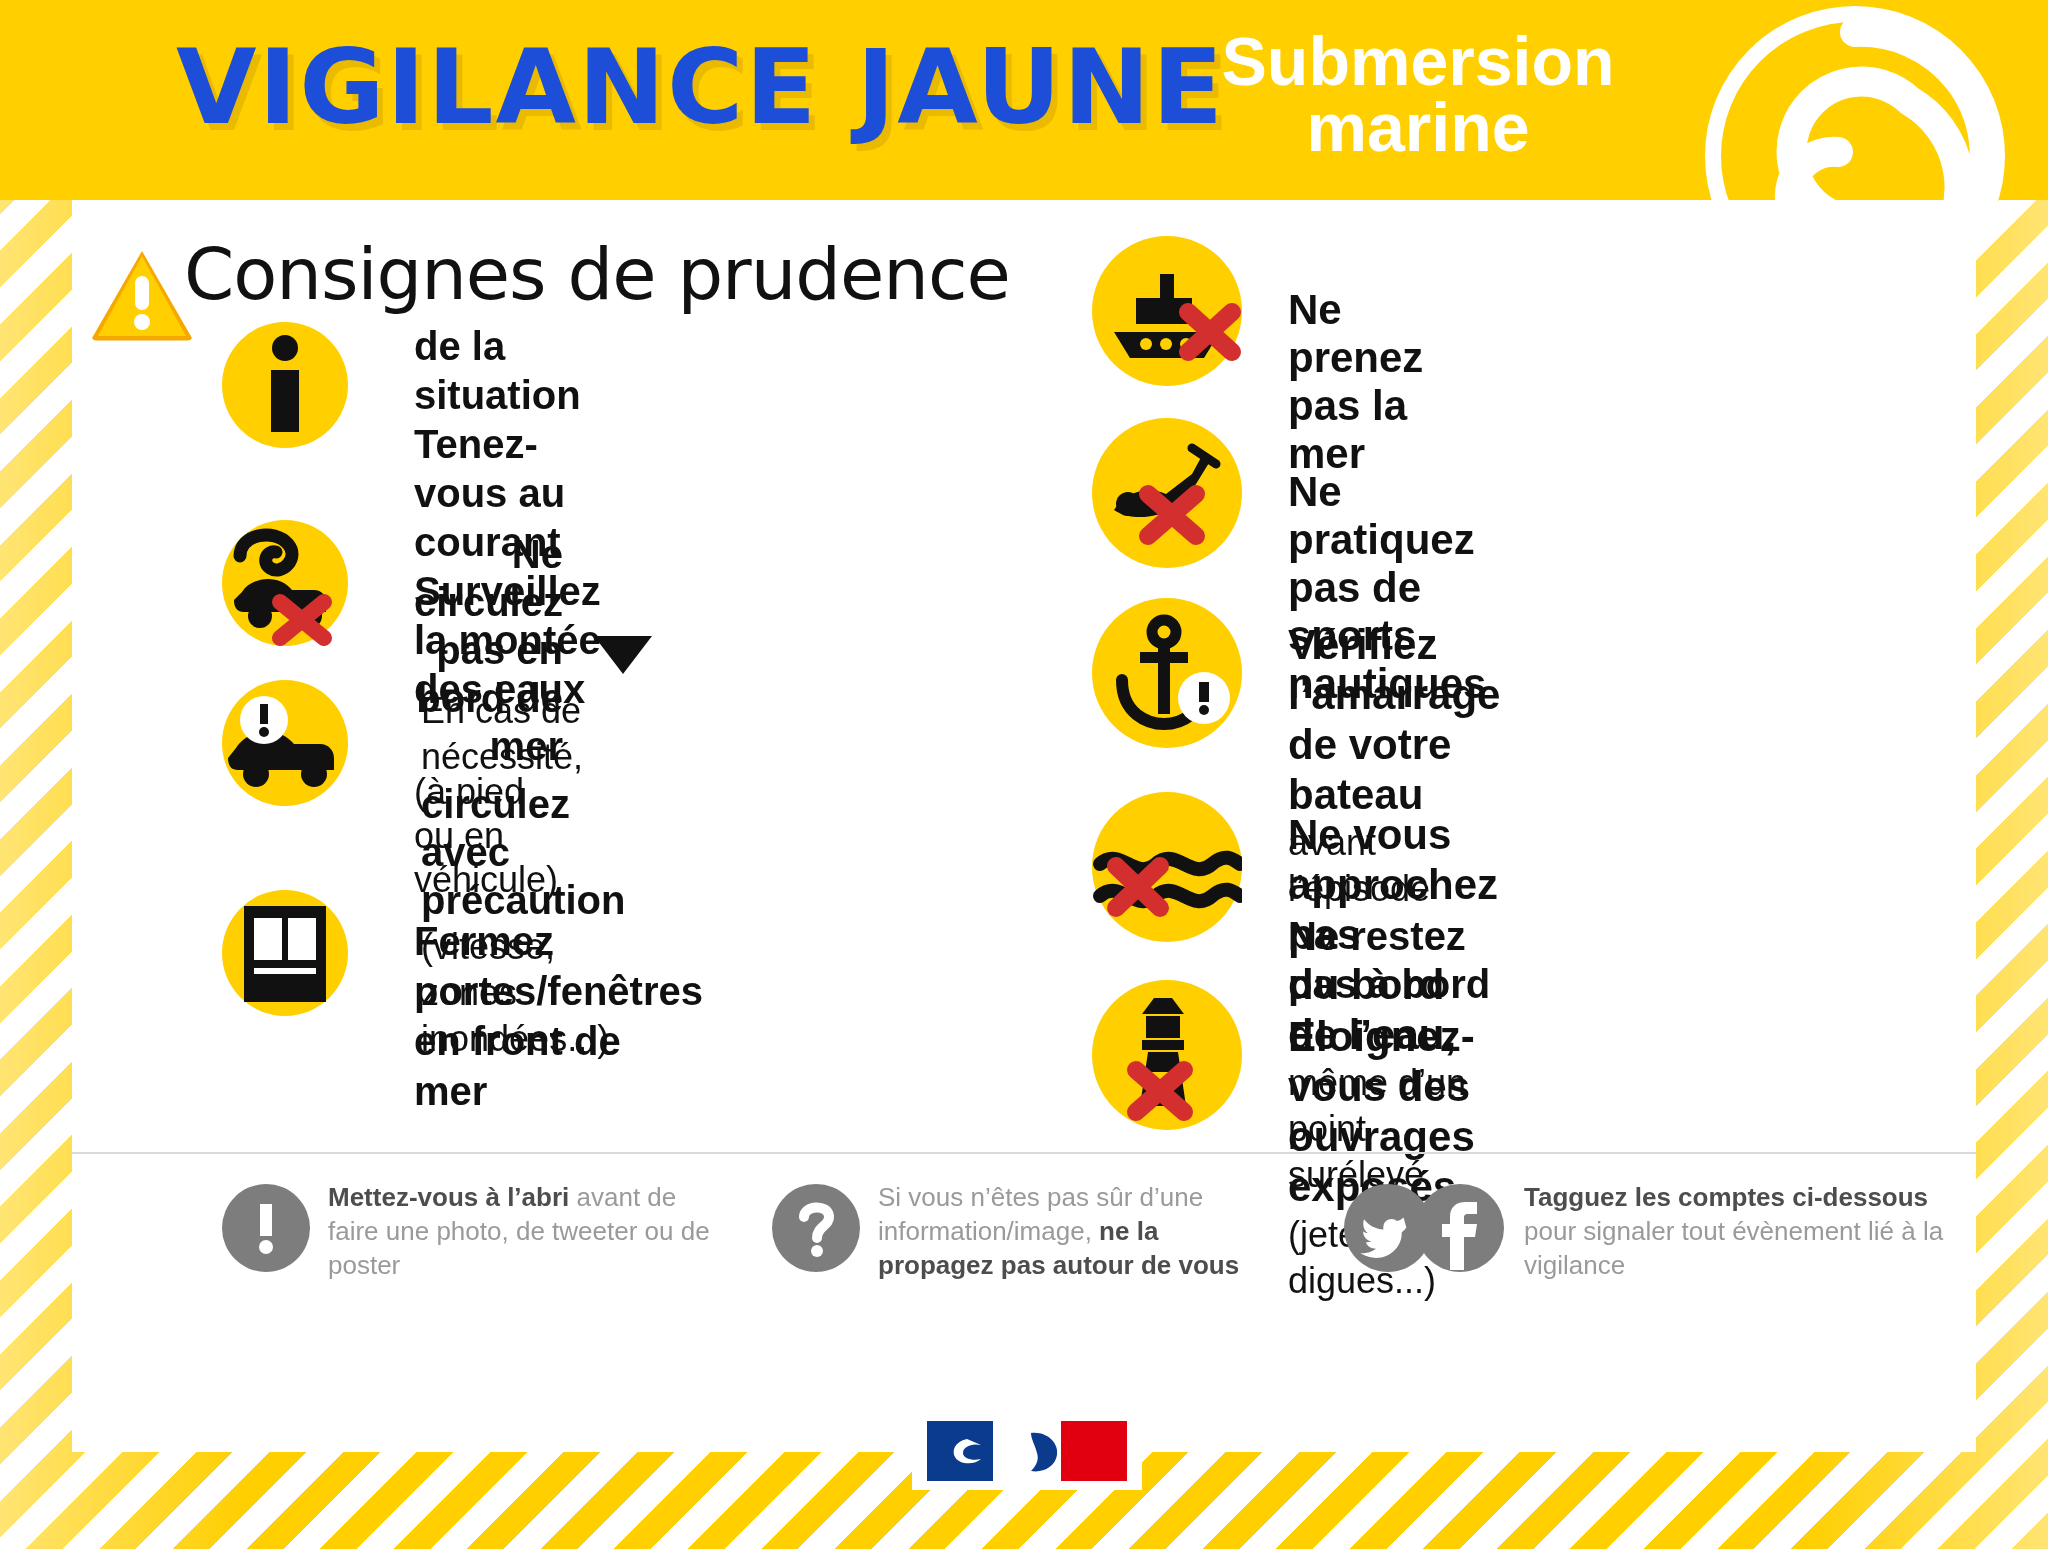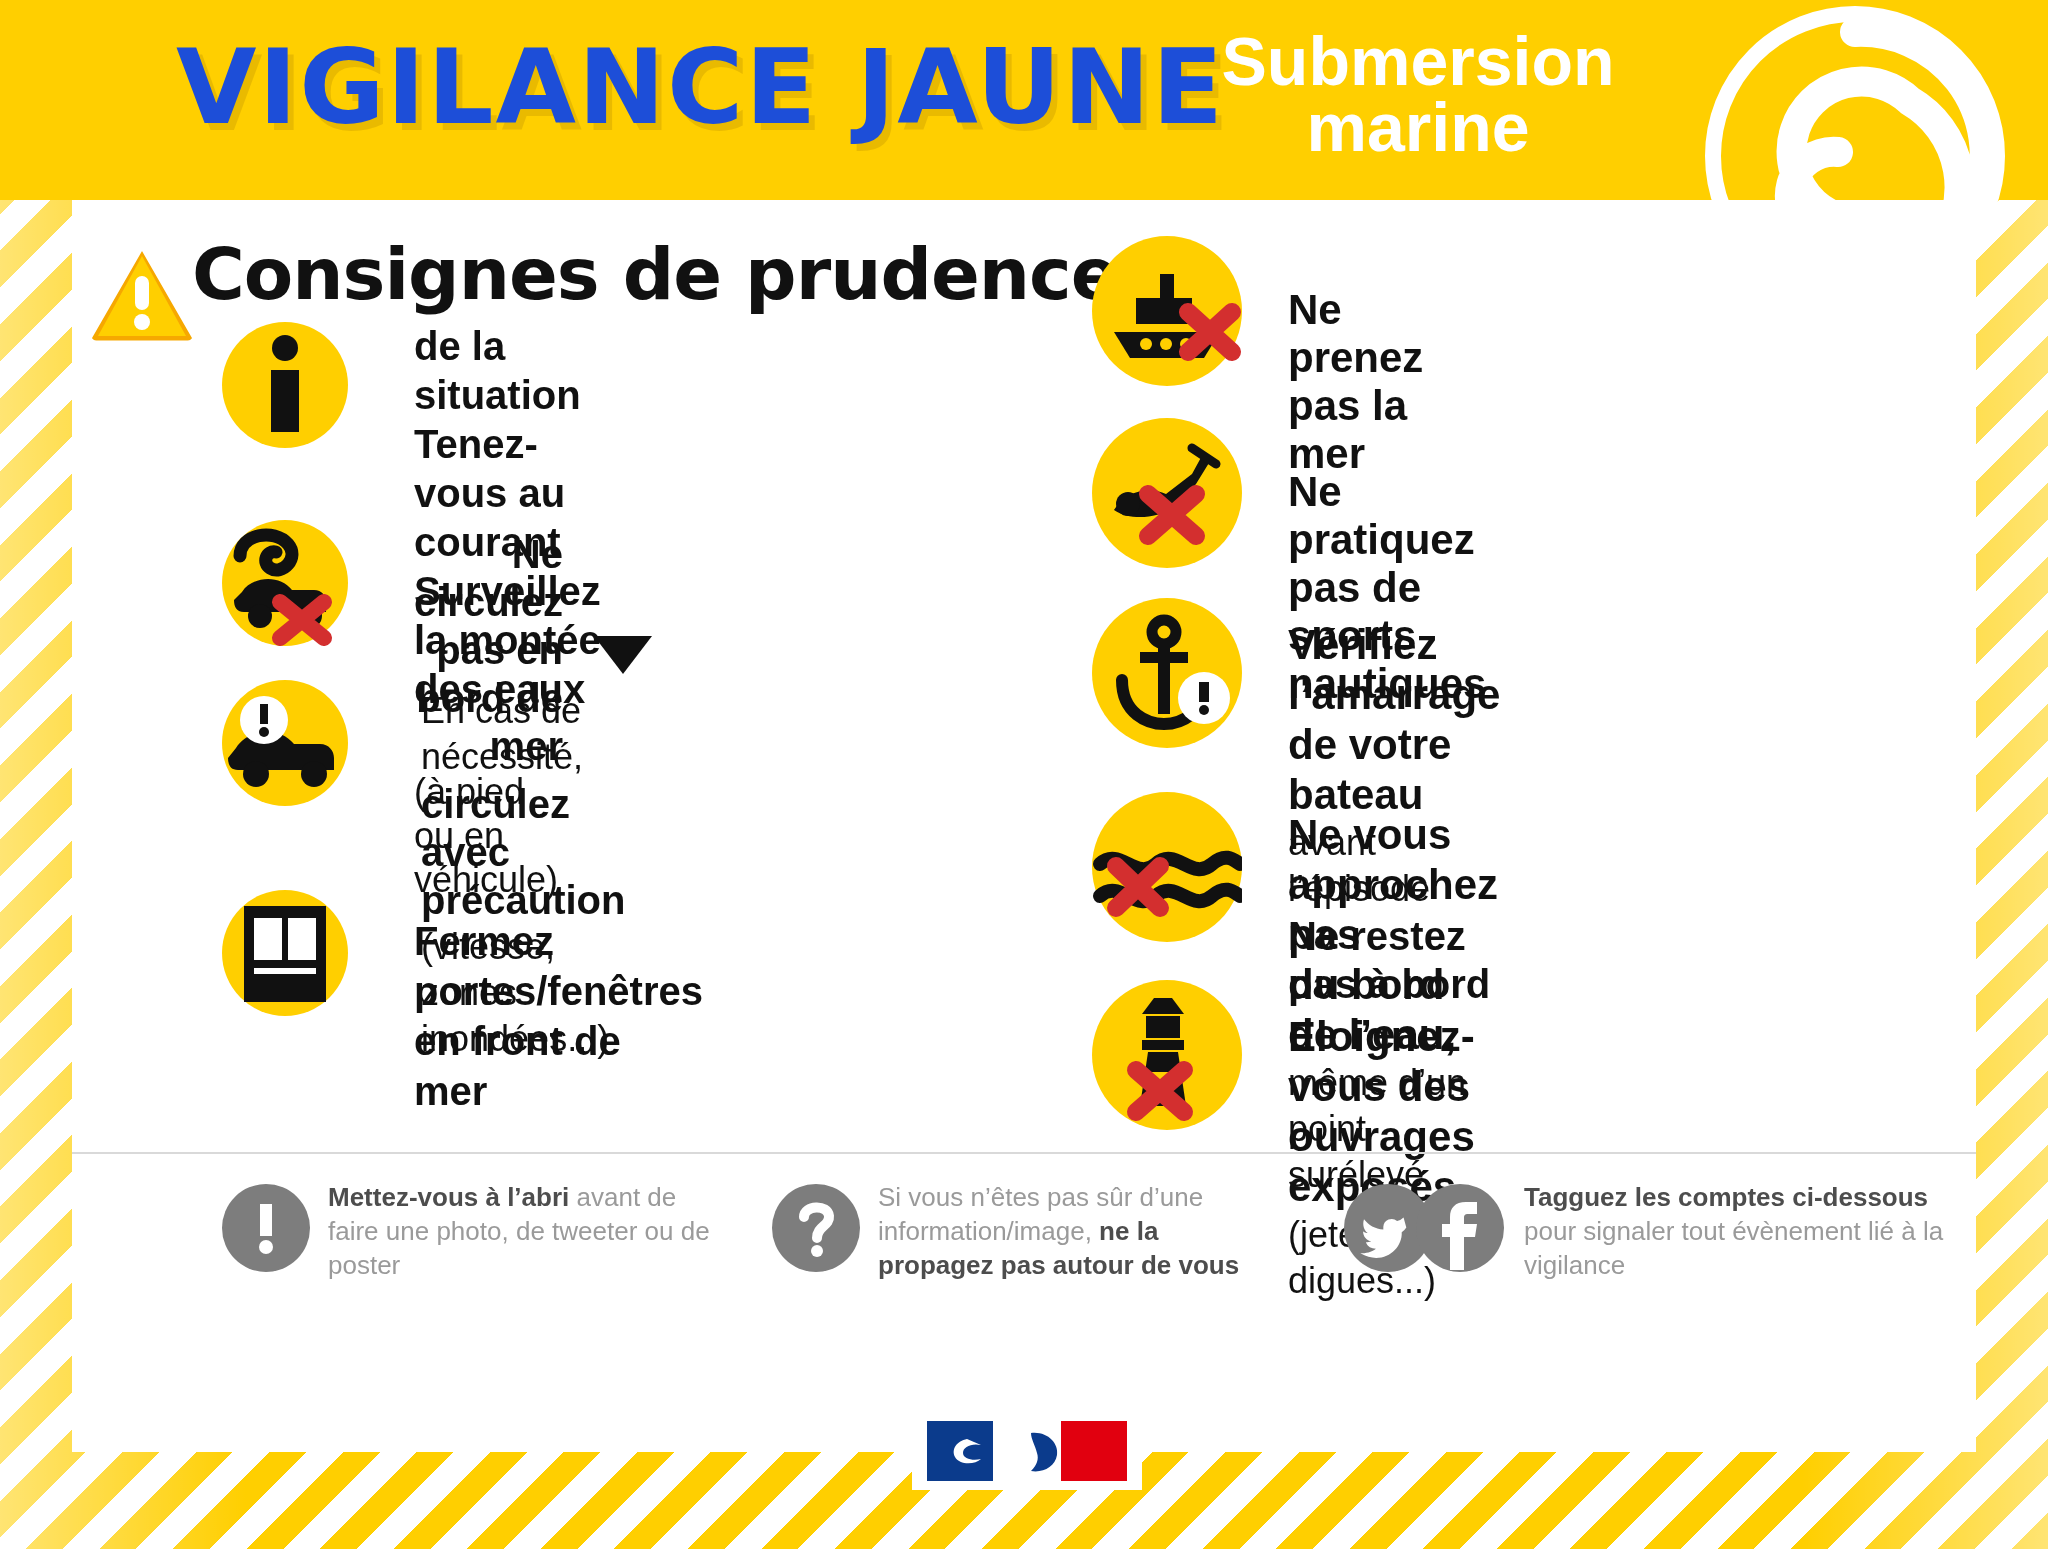--- a/index.html
+++ b/index.html
@@ -58,22 +58,22 @@
     left:72px;top:200px;width:1904px;height:1252px;
     background:#ffffff;
     z-index:4;
   }
 
   
   .col-left{position:absolute;left:0;top:0;width:960px;height:1000px;}
   .col-right{position:absolute;left:1020px;top:0;width:884px;height:1000px;}
 
   .section-title{
-    position:absolute;left:120px;top:32px;
-    font-size:72px;font-weight:bold;
+    position:absolute;left:112px;top:32px;
+    font-size:72px;font-weight:normal;
     font-family:"DejaVu Sans", sans-serif;
     color:#111111;
     white-space:nowrap;
     letter-spacing:-1px;
   }
   .warn-triangle{position:absolute;left:10px;top:38px;width:120px;height:110px;}
 
   .item{position:absolute;display:block;}
   .badge{
     position:absolute;

